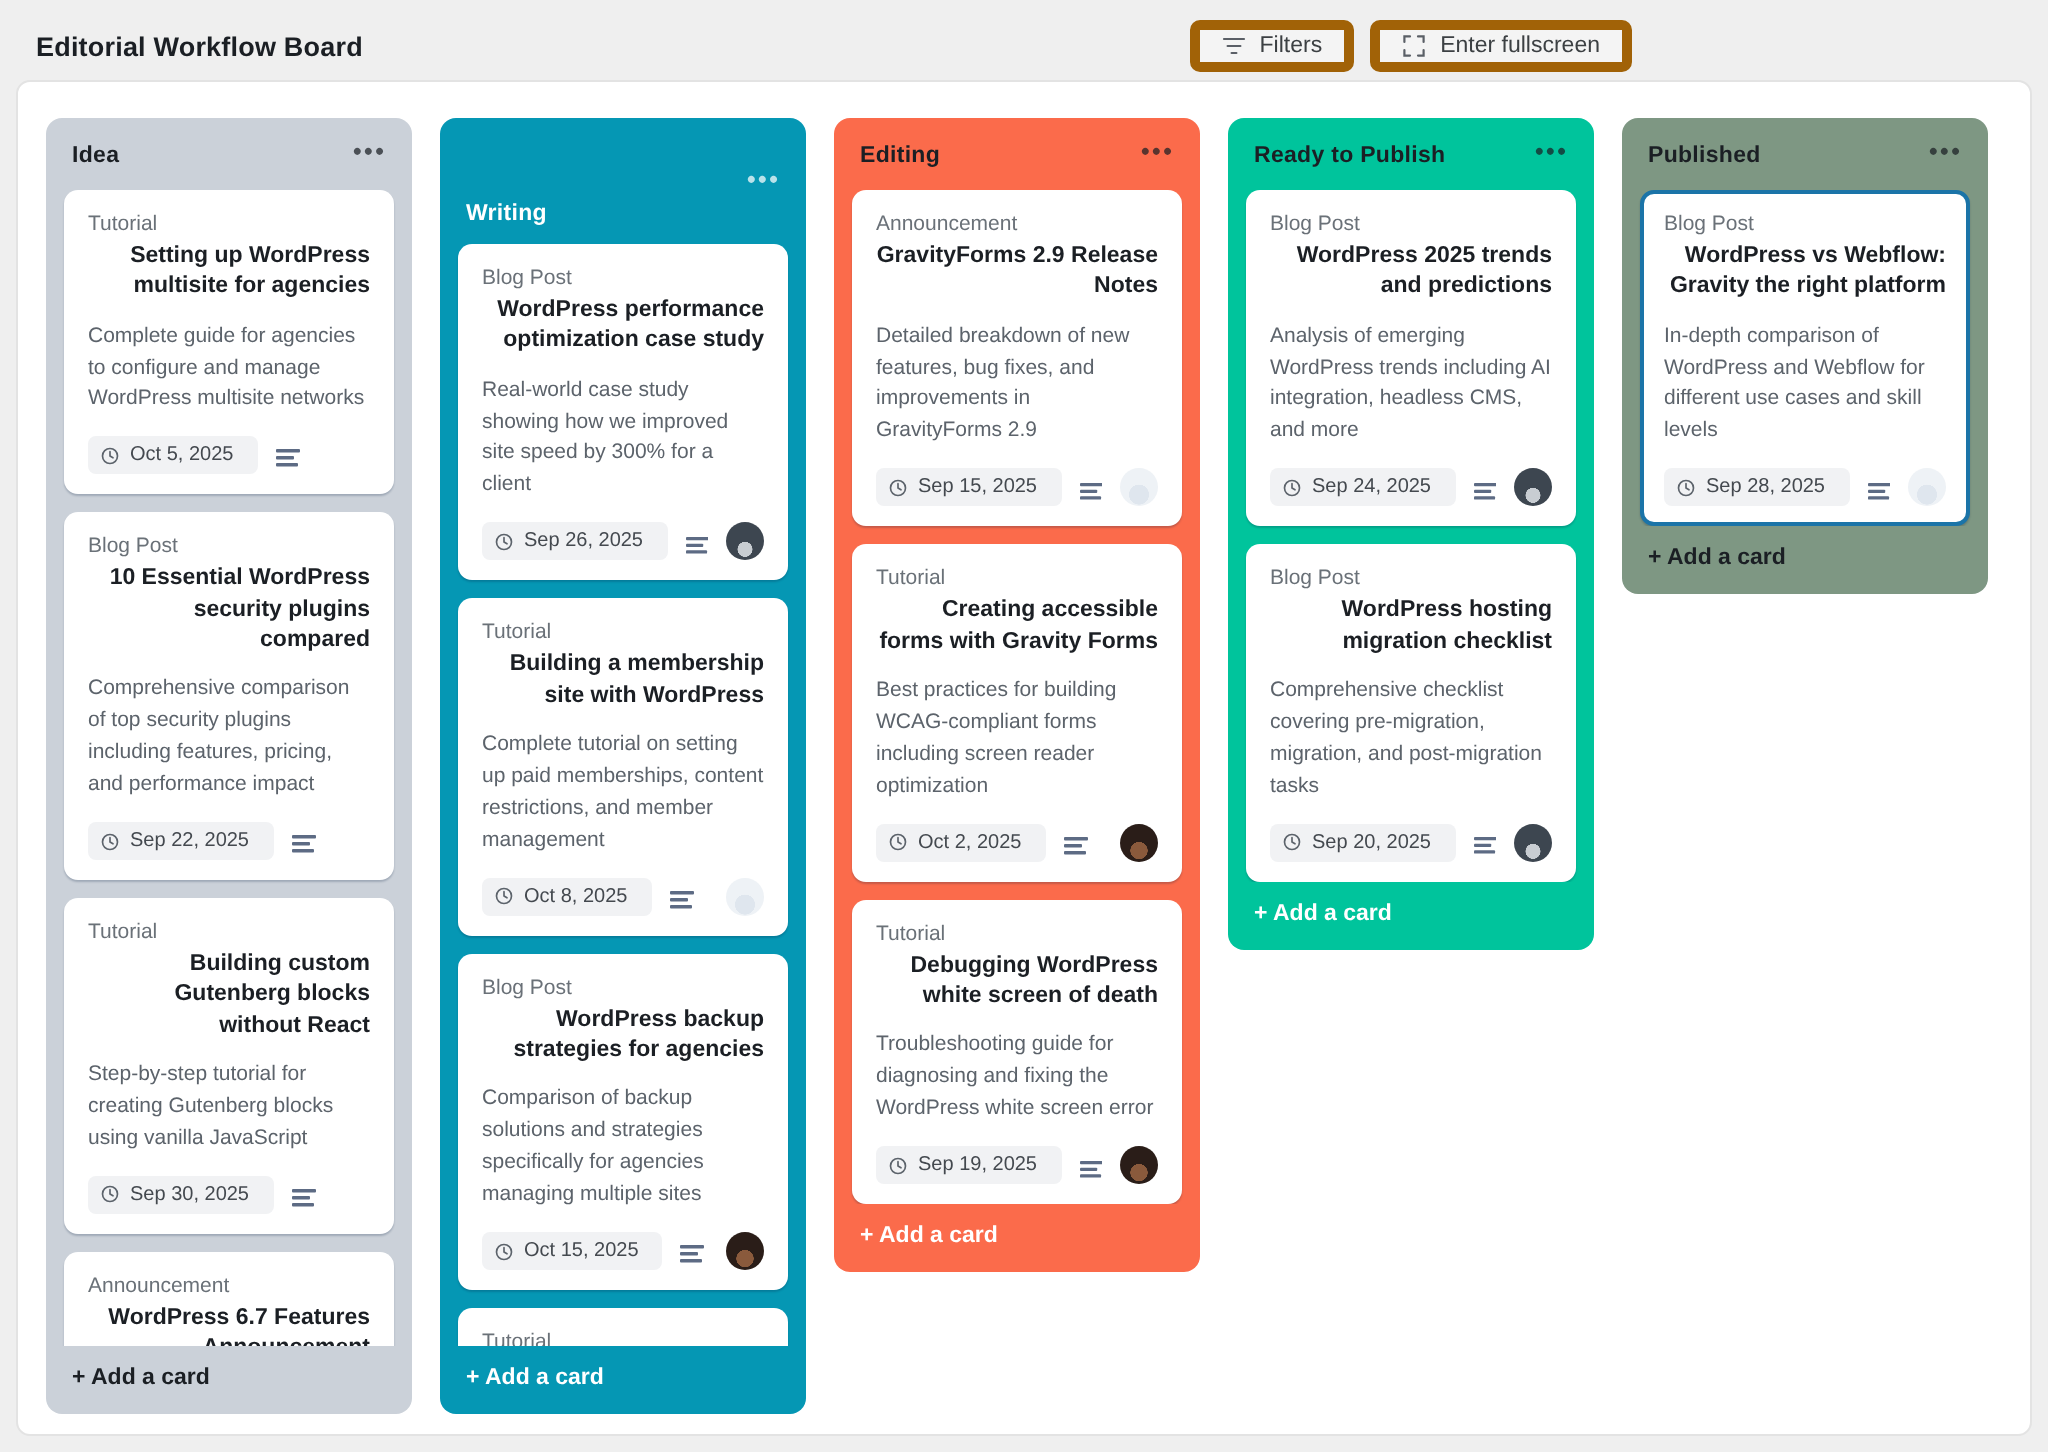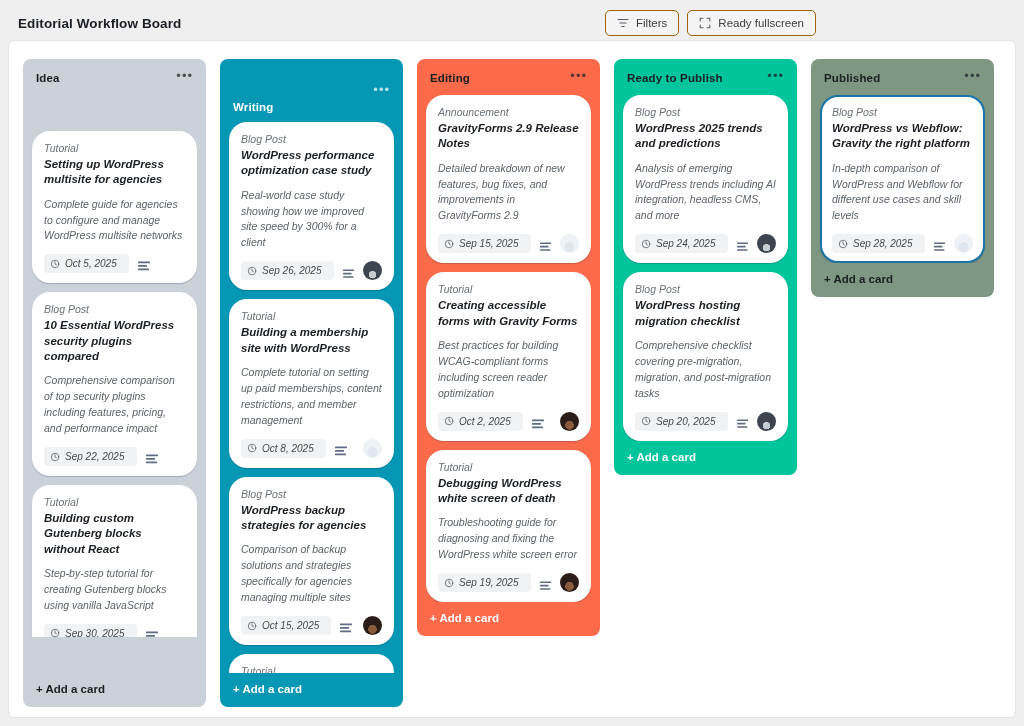--- a/index.html
+++ b/index.html
@@ -16,21 +16,21 @@
     height: 46px;
     display: flex; align-items: center; justify-content: space-between;
     padding: 0 16px 0 18px;
     background: #EFEFEF;
   }
   .board-title { font-size: 13.5px; font-weight: bold; color: #1b1f24; letter-spacing: .1px; }
   .topbar-actions { display: flex; gap: 8px; align-items: center; }
   .tb-btn {
     display: flex; align-items: center; gap: 7px;
     height: 26px; padding: 0 11px;
-    background: #F4F4F4; border: 1px solid #a16207; border-radius: 5px;
+    background: #F4F4F4; border: 5px solid #a16207; border-radius: 5px;
     font-size: 11.5px; color: #3c4043; cursor: pointer; white-space: nowrap;
   }
   .tb-ico { display: inline-flex; width: 12px; height: 12px; color: #5a5f66; }
   .tb-ico svg { width: 12px; height: 12px; display: block; }
 
   
   .canvas {
     position: absolute; left: 8px; top: 40px;
     width: 1008px; height: 678px;
     background: #FFFFFF;
@@ -74,35 +74,34 @@
   .list-footer {
     padding: 10px 13px 12px 13px;
     font-size: 11.5px; font-weight: bold;
     cursor: pointer;
     flex: 0 0 auto;
   }
 
   
   .card {
     background: #FFFFFF;
-    border-radius: 18px;
+    border-radius: 7px;
     padding: 11px 12px 10px 12px;
     box-shadow: 0 1px 1px rgba(9,30,66,.22);
     cursor: pointer;
     flex: 0 0 auto;
-    font-style: italic;
   }
   .card.selected {
     border: 2px solid #1B74A8;
     padding: 9px 10px 8px 10px;
   }
   .card-label { font-size: 10.5px; color: #6a7178; margin-bottom: 3px; }
   .card-title {
     font-size: 11.5px; font-weight: bold; color: #1b1f24;
-    line-height: 1.33; margin-bottom: 9px;
+    line-height: 1.33; margin-bottom: 9px; text-align: right;
   }
   .card-desc {
     font-size: 10.5px; color: #5c636b; line-height: 1.52; margin-bottom: 10px;
   }
   .card-meta { display: flex; align-items: center; gap: 9px; }
   .date-pill {
     display: inline-flex; align-items: center; gap: 5px;
     background: #F1F2F4; border-radius: 4px;
     padding: 4px 12px 4px 6px;
     font-size: 10px; color: #44494f; white-space: nowrap;
@@ -131,28 +130,28 @@
           </svg>
         </span>
         <span>Filters</span>
       </div>
       <div class="tb-btn">
         <span class="tb-ico">
           <svg viewBox="0 0 12 12" fill="none" stroke="currentColor" stroke-width="1.1" stroke-linecap="round">
             <path d="M1.2 4V1.2H4M8 1.2h2.8V4M10.8 8v2.8H8M4 10.8H1.2V8"></path>
           </svg>
         </span>
-        <span>Ready fullscreen</span>
+        <span>Enter fullscreen</span>
       </div>
     </div>
   </div>
 
   <div class="canvas">
     <div class="lists" id="lists">
-        <div class="list" style="background: rgb(203, 209, 217); gap: 36px;">
+        <div class="list" style="background: rgb(203, 209, 217);">
           <div class="list-header">
             <div class="list-title" style="color: rgb(27, 31, 36);">Idea</div>
             <div class="list-menu" style="color: rgb(27, 31, 36);">•••</div>
           </div>
           <div class="cards">
             <div class="card">
               <div class="card-label">Tutorial</div>
               <div class="card-title">Setting up WordPress multisite for agencies</div>
               <div class="card-desc">Complete guide for agencies to configure and manage WordPress multisite networks</div>
               <div class="card-meta">

